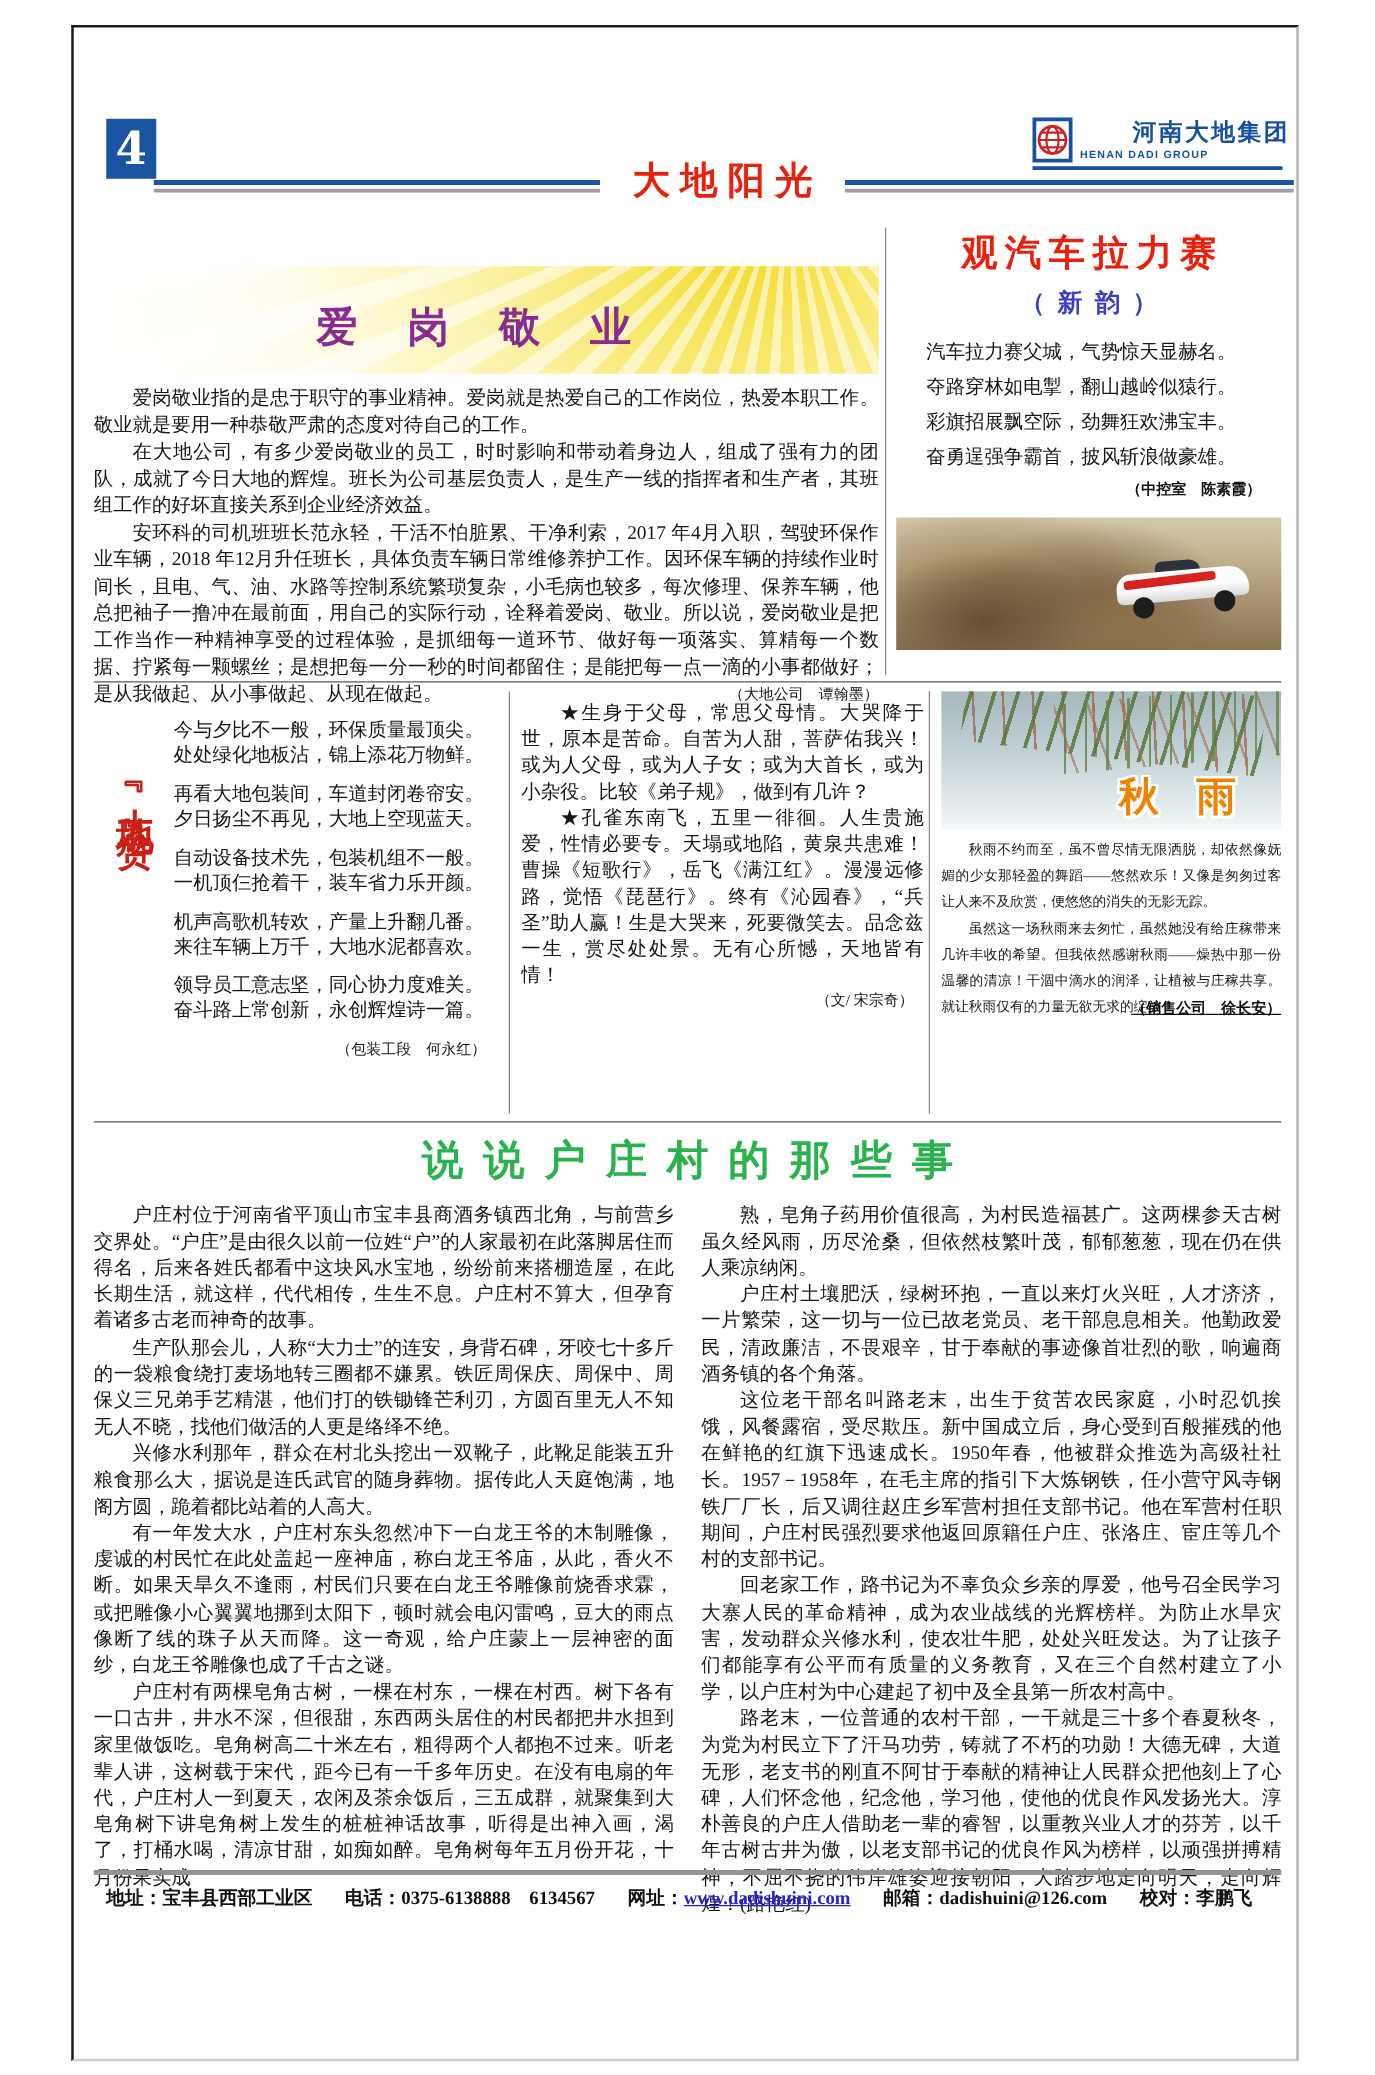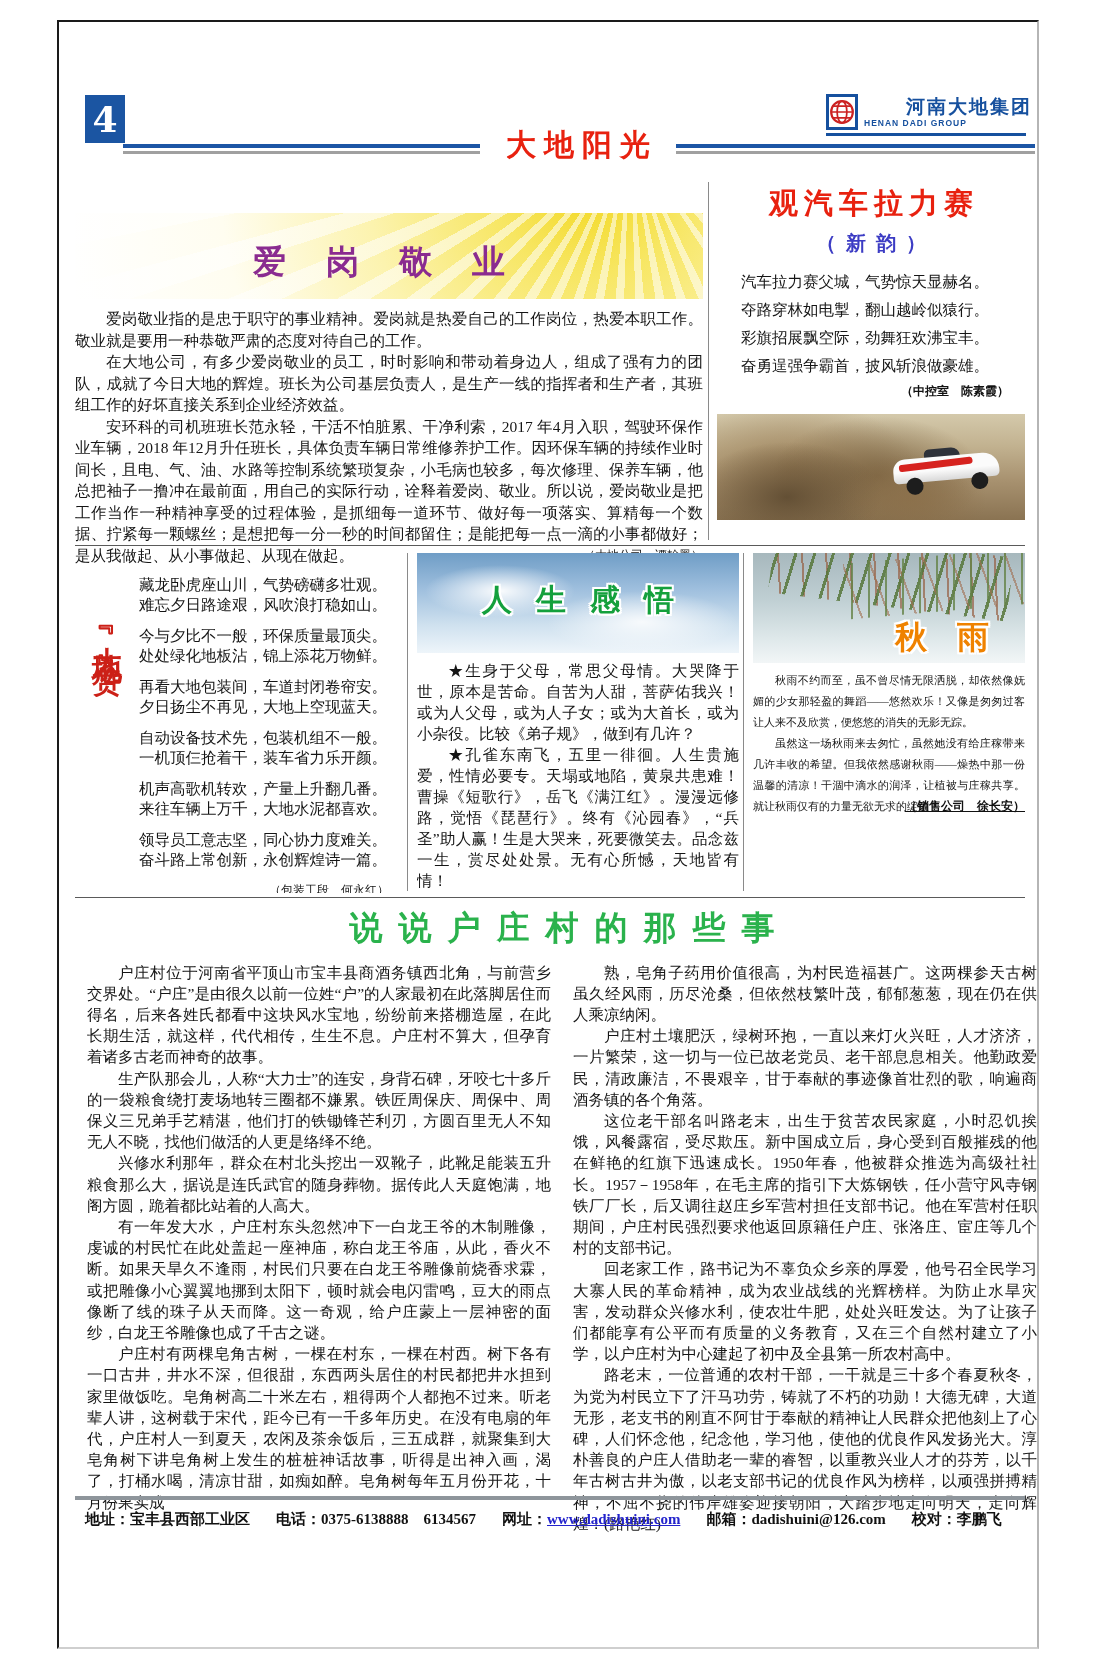--- a/index.html
+++ b/index.html
@@ -98,21 +98,21 @@
   .b2{top:2px;right:-20px;width:200px;height:56px;transform:rotate(-5deg);
       background:repeating-linear-gradient(95deg,rgba(100,130,70,0) 0 8px,rgba(100,130,70,.8) 8px 10px,rgba(100,130,70,0) 10px 17px),
                  repeating-linear-gradient(75deg,rgba(160,110,80,0) 0 13px,rgba(160,110,80,.6) 13px 15px,rgba(160,110,80,0) 15px 26px);}
   .qiuyu-title{position:absolute;right:6px;bottom:10px;margin:0;
       font:700 32px/1 "Liberation Sans","DejaVu Sans",sans-serif;color:#ef8200;letter-spacing:30px;
       text-shadow:2px 2px 0 #fff,-2px -2px 0 #fff,2px -2px 0 #fff,-2px 2px 0 #fff,0 2px 0 #fff,0 -2px 0 #fff,2px 0 0 #fff,-2px 0 0 #fff;}
   .qiuyu-body{margin-top:7px;}
   .qiuyu-body p{font-size:11px;line-height:21px;}
   .qiuyu-sig{font-weight:700;text-decoration:underline;}
   
-  .sec-bottom{position:absolute;left:87px;top:908px;width:950px;}
+  .sec-bottom{position:absolute;left:75px;top:908px;width:950px;}
   .huzhuang-title{margin:0 0 14px;text-align:center;
       font:700 33px/1.2 "Liberation Sans","DejaVu Sans",sans-serif;color:#2ab24c;letter-spacing:16px;text-indent:16px;}
   .bottom-cols{display:flex;gap:22px;}
   .bcol{flex:1;}
   .bcol p{font-size:15.5px;line-height:21.2px;}
   
   .footer-rule{position:absolute;left:75px;top:1496px;width:950px;height:4px;background:#8e959b;}
   .footer{position:absolute;left:85px;top:1508px;width:940px;display:flex;gap:26px;flex-wrap:nowrap;
           font:700 15px/22px "Liberation Serif",serif;color:#111;white-space:nowrap;}
   .f-link{color:#2323cc;text-decoration:underline;cursor:pointer;font-weight:700;margin-top:28px;}
@@ -184,24 +184,20 @@
       </div>
     </div>
   </section>
 
   <div class="hrule hr1"></div>
 
   <section class="col-dadi">
     <div class="vert-title">『大地』赞</div>
     <div class="dadi-body">
       <div class="couplet">
-        <div>藏龙卧虎座山川，气势磅礴多壮观。</div>
-        <div>难忘夕日路途艰，风吹浪打稳如山。</div>
-      </div>
-      <div class="couplet">
         <div>今与夕比不一般，环保质量最顶尖。</div>
         <div>处处绿化地板沾，锦上添花万物鲜。</div>
       </div>
       <div class="couplet">
         <div>再看大地包装间，车道封闭卷帘安。</div>
         <div>夕日扬尘不再见，大地上空现蓝天。</div>
       </div>
       <div class="couplet">
         <div>自动设备技术先，包装机组不一般。</div>
         <div>一机顶仨抢着干，装车省力乐开颜。</div>
@@ -214,25 +210,20 @@
         <div>领导员工意志坚，同心协力度难关。</div>
         <div>奋斗路上常创新，永创辉煌诗一篇。</div>
       </div>
       <div class="sig dadi-sig">（包装工段　何永红）</div>
     </div>
   </section>
 
   <div class="vdiv vdiv2"></div>
 
   <section class="col-rensheng">
-    <div class="banner-sky">
-      <div class="cloud c1"></div>
-      <div class="cloud c2"></div>
-      <h2 class="rensheng-title">人生感悟</h2>
-    </div>
     <div class="body-text rensheng-body">
       <p>★生身于父母，常思父母情。大哭降于世，原本是苦命。自苦为人甜，菩萨佑我兴！或为人父母，或为人子女；或为大首长，或为小杂役。比较《弟子规》，做到有几许？</p>
       <p>★孔雀东南飞，五里一徘徊。人生贵施爱，性情必要专。天塌或地陷，黄泉共患难！曹操《短歌行》，岳飞《满江红》。漫漫远修路，觉悟《琵琶行》。终有《沁园春》，“兵圣”助人赢！生是大哭来，死要微笑去。品念兹一生，赏尽处处景。无有心所憾，天地皆有情！</p>
     </div>
     <div class="sig rensheng-sig">（文/ 宋宗奇）</div>
   </section>
 
   <div class="vdiv vdiv3"></div>
 
   <section class="col-qiuyu">

